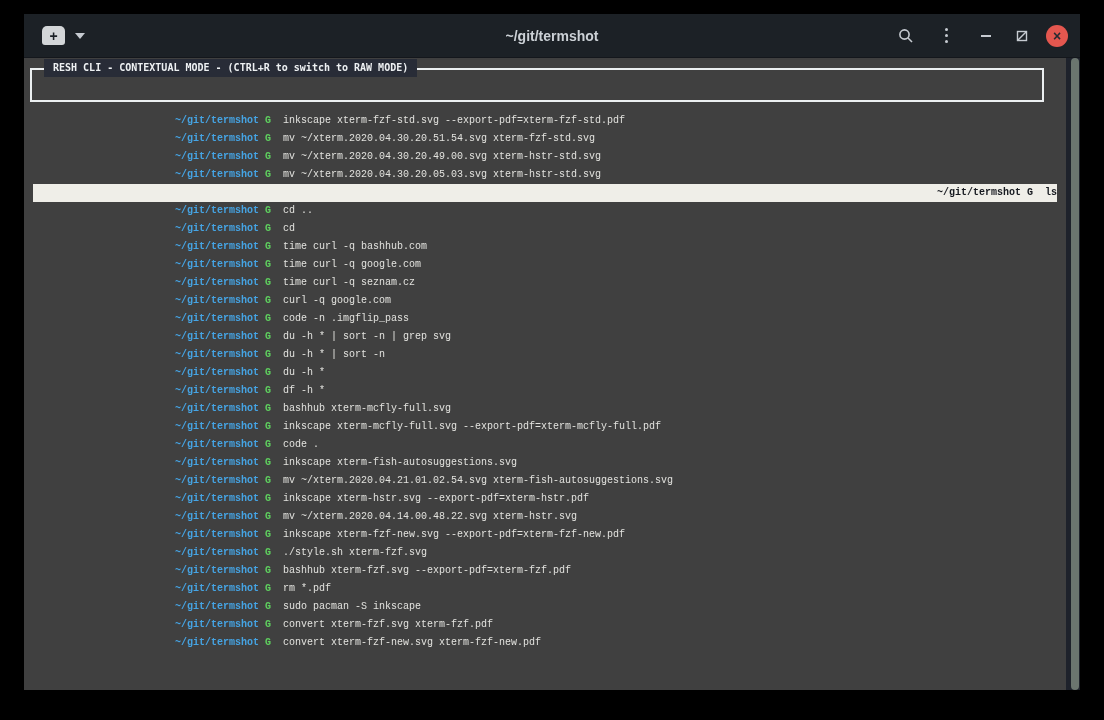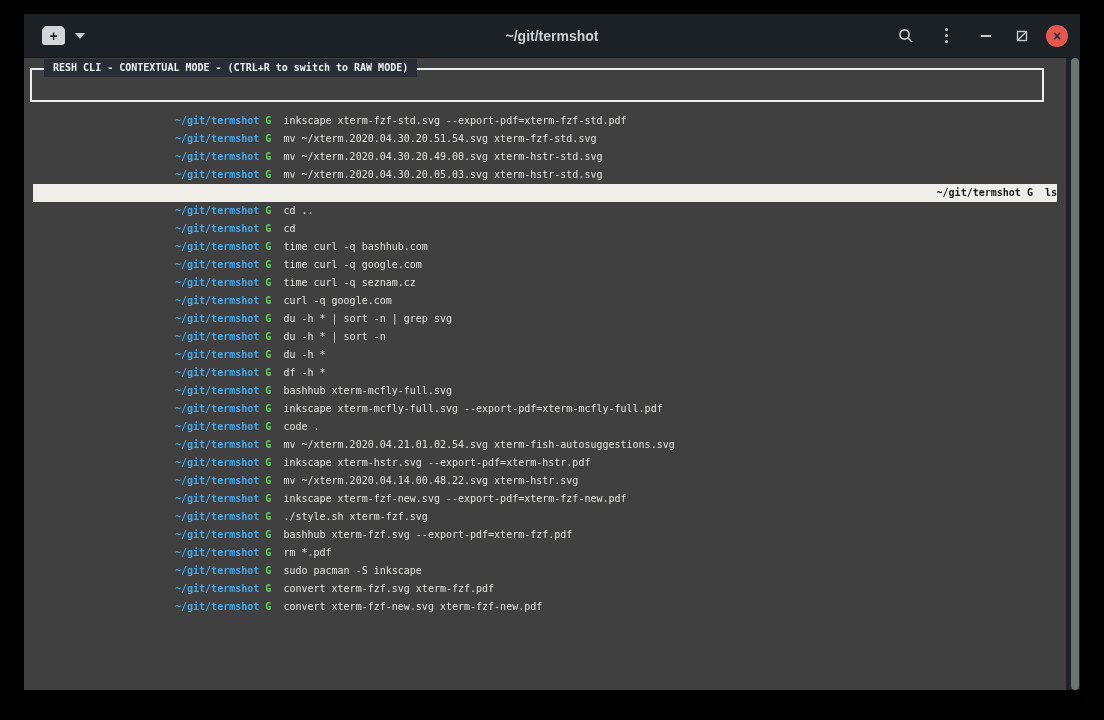--- a/index.html
+++ b/index.html
@@ -35,21 +35,21 @@
               font-family:"DejaVu Sans Mono", monospace; font-size:10px; line-height:18px; }
 
   .banner { position:absolute; left:6px; top:10px; width:1014px; height:34px;
             border:2px solid #eceff1; }
   .banner-label { position:absolute; left:12px; top:-11px; padding:0 9px; background:#282c37;
                   color:#eef1f3; font-weight:bold; white-space:pre; }
   .banner-input { position:absolute; left:2px; top:2px; right:2px; bottom:2px; }
 
   .rows { position:absolute; left:0; top:54px; width:100%; }
   .row { height:18px; margin-left:9px; width:1024px; padding-left:142px;
-         white-space:pre; color:#e2e2de; }
+         white-space:pre; color:#e2e2de;font-family:Liberation Mono, monospace; }
   .row .path   { color:#45a4e4; font-weight:bold; }
   .row .branch { color:#5ed05e; font-weight:bold; }
   .row.selected { background:#efeee8; color:#16191f; font-weight:bold;text-align:right; }
   .row.selected .path, .row.selected .branch { color:#16191f; }
 
   .scroll-track { position:absolute; right:0; top:0; bottom:0; width:14px; background:#1e222b; }
   .scroll-thumb { position:absolute; right:1px; top:0; bottom:0; width:8px;
                   background:#6b756f; border-radius:4px; }
 
   svg { display:block; }
@@ -114,27 +114,29 @@
         <div class="row"><span class="path">~/git/termshot</span><span class="branch"> G</span><span class="cmd">  mv ~/xterm.2020.04.30.20.51.54.svg xterm-fzf-std.svg</span></div>
         <div class="row"><span class="path">~/git/termshot</span><span class="branch"> G</span><span class="cmd">  mv ~/xterm.2020.04.30.20.49.00.svg xterm-hstr-std.svg</span></div>
         <div class="row"><span class="path">~/git/termshot</span><span class="branch"> G</span><span class="cmd">  mv ~/xterm.2020.04.30.20.05.03.svg xterm-hstr-std.svg</span></div>
         <div class="row selected"><span class="path">~/git/termshot</span><span class="branch"> G</span><span class="cmd">  ls</span></div>
         <div class="row"><span class="path">~/git/termshot</span><span class="branch"> G</span><span class="cmd">  cd ..</span></div>
         <div class="row"><span class="path">~/git/termshot</span><span class="branch"> G</span><span class="cmd">  cd</span></div>
         <div class="row"><span class="path">~/git/termshot</span><span class="branch"> G</span><span class="cmd">  time curl -q bashhub.com</span></div>
         <div class="row"><span class="path">~/git/termshot</span><span class="branch"> G</span><span class="cmd">  time curl -q google.com</span></div>
         <div class="row"><span class="path">~/git/termshot</span><span class="branch"> G</span><span class="cmd">  time curl -q seznam.cz</span></div>
         <div class="row"><span class="path">~/git/termshot</span><span class="branch"> G</span><span class="cmd">  curl -q google.com</span></div>
+        <div class="row"><span class="path">~/git/termshot</span><span class="branch"> G</span><span class="cmd">  code -n .imgflip_pass</span></div>
         <div class="row"><span class="path">~/git/termshot</span><span class="branch"> G</span><span class="cmd">  du -h * | sort -n | grep svg</span></div>
         <div class="row"><span class="path">~/git/termshot</span><span class="branch"> G</span><span class="cmd">  du -h * | sort -n</span></div>
         <div class="row"><span class="path">~/git/termshot</span><span class="branch"> G</span><span class="cmd">  du -h *</span></div>
         <div class="row"><span class="path">~/git/termshot</span><span class="branch"> G</span><span class="cmd">  df -h *</span></div>
         <div class="row"><span class="path">~/git/termshot</span><span class="branch"> G</span><span class="cmd">  bashhub xterm-mcfly-full.svg</span></div>
         <div class="row"><span class="path">~/git/termshot</span><span class="branch"> G</span><span class="cmd">  inkscape xterm-mcfly-full.svg --export-pdf=xterm-mcfly-full.pdf</span></div>
         <div class="row"><span class="path">~/git/termshot</span><span class="branch"> G</span><span class="cmd">  code .</span></div>
+        <div class="row"><span class="path">~/git/termshot</span><span class="branch"> G</span><span class="cmd">  inkscape xterm-fish-autosuggestions.svg</span></div>
         <div class="row"><span class="path">~/git/termshot</span><span class="branch"> G</span><span class="cmd">  mv ~/xterm.2020.04.21.01.02.54.svg xterm-fish-autosuggestions.svg</span></div>
         <div class="row"><span class="path">~/git/termshot</span><span class="branch"> G</span><span class="cmd">  inkscape xterm-hstr.svg --export-pdf=xterm-hstr.pdf</span></div>
         <div class="row"><span class="path">~/git/termshot</span><span class="branch"> G</span><span class="cmd">  mv ~/xterm.2020.04.14.00.48.22.svg xterm-hstr.svg</span></div>
         <div class="row"><span class="path">~/git/termshot</span><span class="branch"> G</span><span class="cmd">  inkscape xterm-fzf-new.svg --export-pdf=xterm-fzf-new.pdf</span></div>
         <div class="row"><span class="path">~/git/termshot</span><span class="branch"> G</span><span class="cmd">  ./style.sh xterm-fzf.svg</span></div>
         <div class="row"><span class="path">~/git/termshot</span><span class="branch"> G</span><span class="cmd">  bashhub xterm-fzf.svg --export-pdf=xterm-fzf.pdf</span></div>
         <div class="row"><span class="path">~/git/termshot</span><span class="branch"> G</span><span class="cmd">  rm *.pdf</span></div>
         <div class="row"><span class="path">~/git/termshot</span><span class="branch"> G</span><span class="cmd">  sudo pacman -S inkscape</span></div>
         <div class="row"><span class="path">~/git/termshot</span><span class="branch"> G</span><span class="cmd">  convert xterm-fzf.svg xterm-fzf.pdf</span></div>
         <div class="row"><span class="path">~/git/termshot</span><span class="branch"> G</span><span class="cmd">  convert xterm-fzf-new.svg xterm-fzf-new.pdf</span></div>

